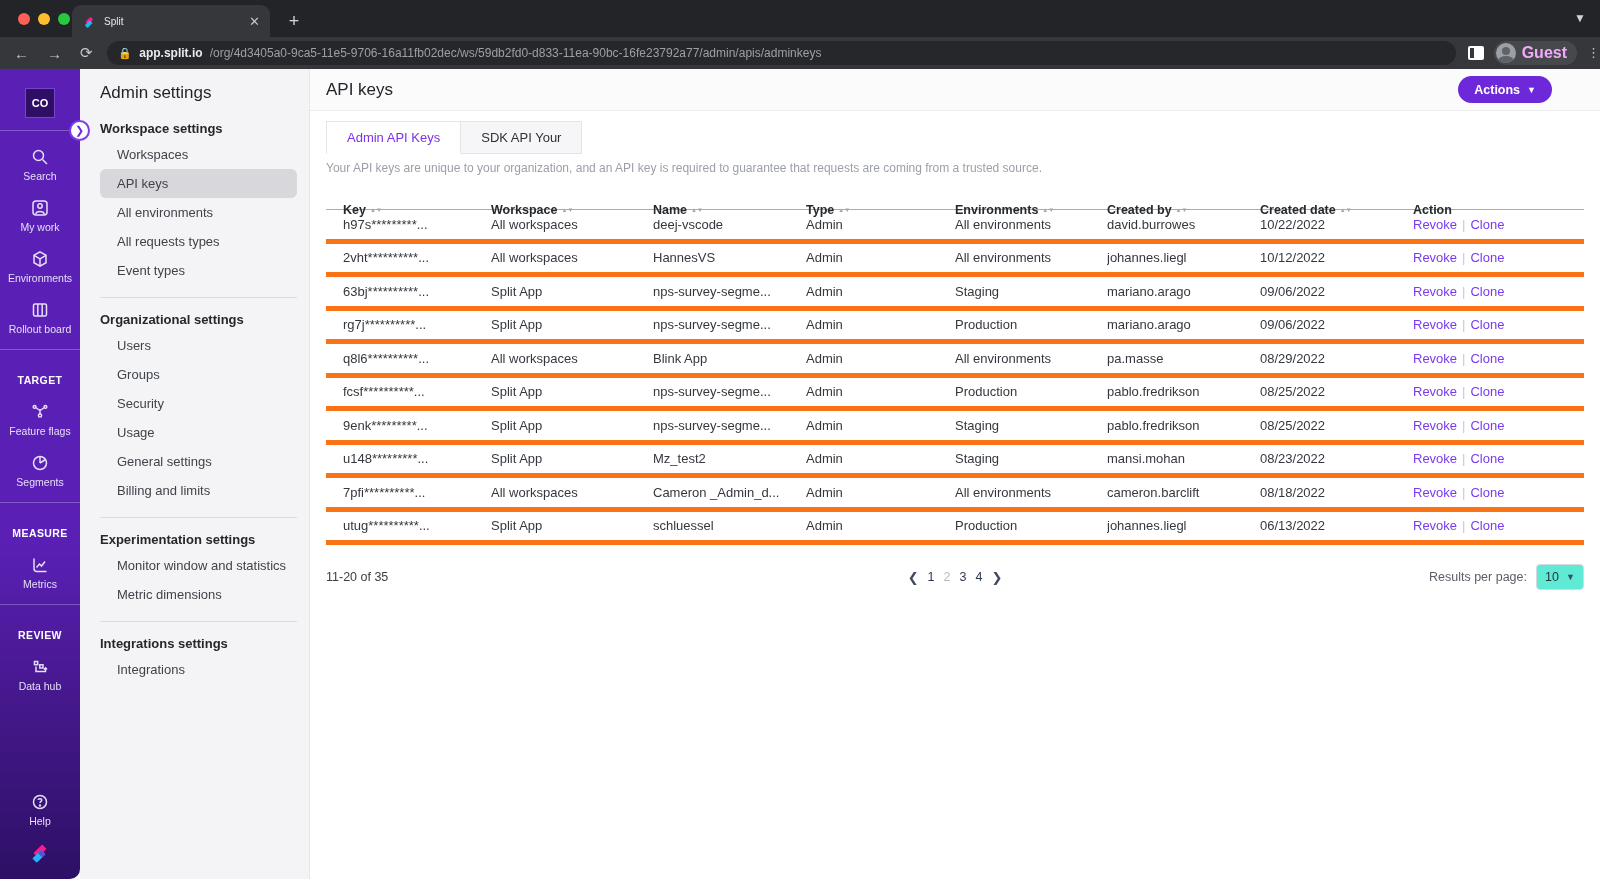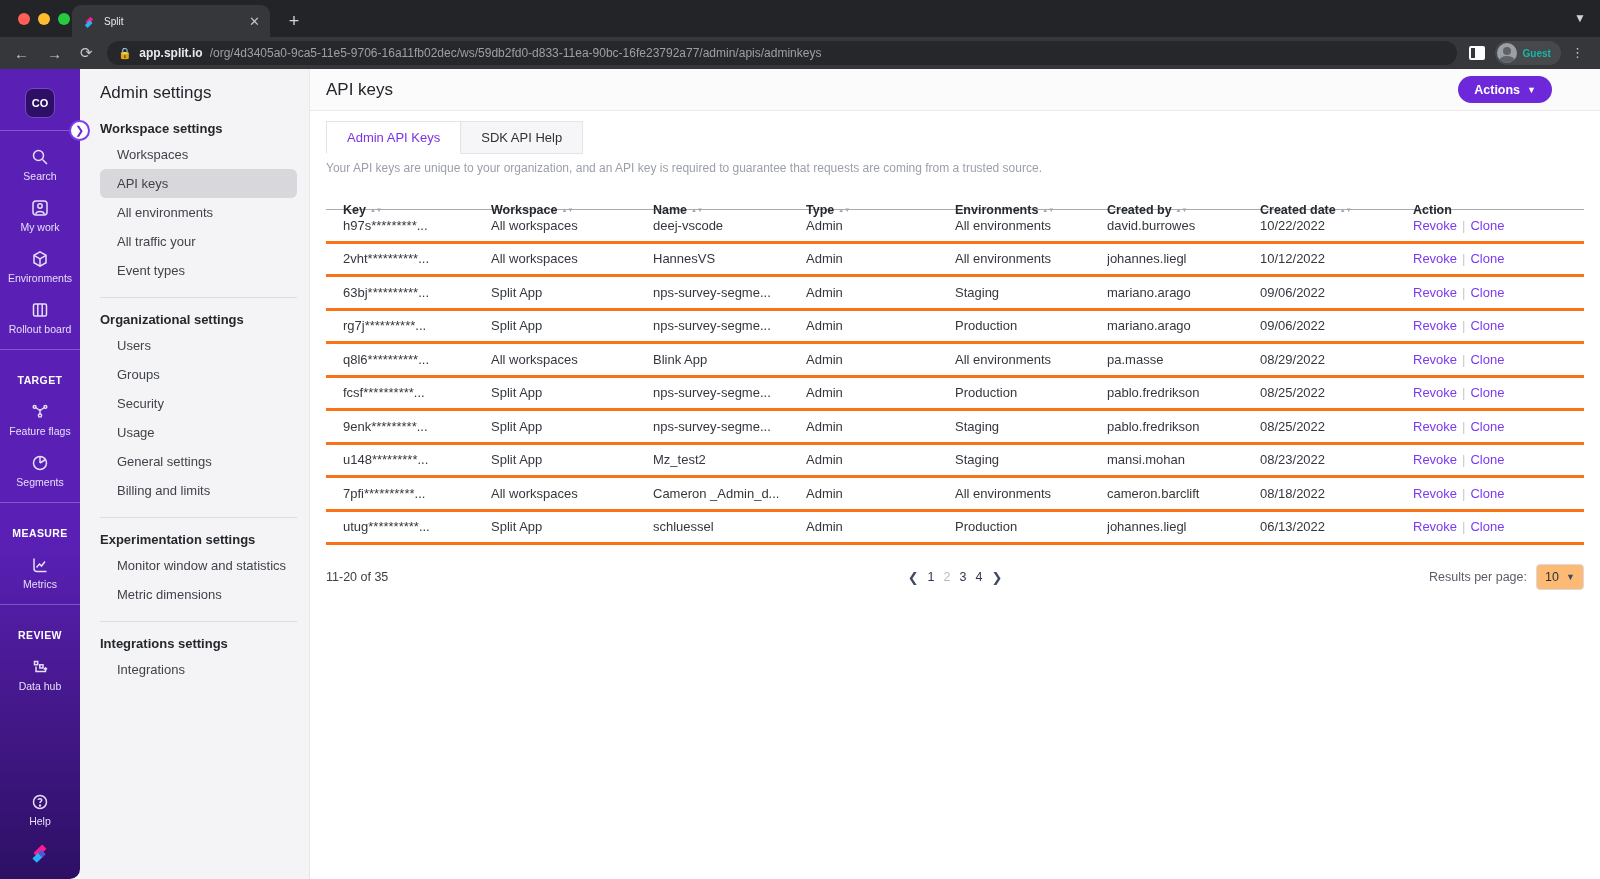--- a/index.html
+++ b/index.html
@@ -28,32 +28,32 @@
   .url-domain { color:#e8eaed; font-size:12px; font-weight:bold; white-space:nowrap; }
   .url-path { color:#9aa0a6; font-size:12px; white-space:nowrap; overflow:hidden; }
   .tb-right { display:flex; align-items:center; gap:10px; margin-left:12px; }
   .panel-icon { width:16px; height:14px; background:#fff; border-radius:2px; position:relative; }
   .panel-icon::after { content:""; position:absolute; left:2px; top:2px; bottom:2px; width:4px; background:#36373b; }
   .guest-pill { height:24px; background:#47484c; border-radius:12px; display:flex; align-items:center;
     gap:6px; padding:0 10px 0 2px; }
   .guest-av { width:20px; height:20px; border-radius:50%; background:#9aa0a6; position:relative; overflow:hidden; }
   .guest-av::before { content:""; position:absolute; left:6px; top:4px; width:8px; height:8px; border-radius:50%; background:#5f6368; }
   .guest-av::after { content:""; position:absolute; left:2px; top:13px; width:16px; height:10px; border-radius:50%; background:#5f6368; }
-  .guest-label { color:#14b8a6; font-size:10px; font-weight:bold; }
+  .guest-label { color:#f0abfc; font-size:16px; font-weight:bold; }
   .dots { color:#c6c8cb; font-size:13px; letter-spacing:0; line-height:4px; }
 
   
   .app { position:absolute; left:0; top:69px; width:1600px; height:810px; background:#fff; }
 
   
   .sidebar { position:absolute; left:0; top:0; width:80px; height:810px;
     background:linear-gradient(180deg,#5a20b6 0%,#5a20b6 58%,#45188c 78%,#2d1065 100%);
     display:flex; flex-direction:column; align-items:center; border-radius:0 0 10px 0; }
   .ws-badge { margin-top:19px; width:30px; height:30px; background:#2d1065; border:1px solid #7646c9;
-    border-radius:8px; color:#fff; font-size:11px; font-weight:bold; display:flex; align-items:center; justify-content:center; }
+    border-radius:0; color:#fff; font-size:11px; font-weight:bold; display:flex; align-items:center; justify-content:center; }
   .sb-divider { width:80px; height:1px; background:rgba(255,255,255,.25); margin-top:12px; }
   .expand-btn { position:absolute; left:69px; top:51px; width:21px; height:21px; border-radius:50%;
     background:#fff; border:2px solid #7a3bf0; color:#6d28d9; display:flex; align-items:center; justify-content:center;
     font-size:11px; font-weight:bold; z-index:5; }
   .sb-item { display:flex; flex-direction:column; align-items:center; gap:3px; margin-top:16px; width:80px; }
   .sb-item svg { display:block; }
   .sb-label { color:#e6ddf8; font-size:10.5px; text-align:center; }
   .sb-section { color:#fff; font-size:10.5px; font-weight:bold; letter-spacing:.4px; margin-top:24px; text-align:center; width:80px; }
   .sb-group-divider { width:80px; height:1px; background:rgba(255,255,255,.25); margin-top:14px; }
   .sb-bottom { margin-top:auto; display:flex; flex-direction:column; align-items:center; }
@@ -85,35 +85,35 @@
   .tab + .tab { border-left:none; }
   .tab-desc { font-size:12px; color:#9b9fa8; margin:7px 0 0 16px; }
 
   
   .table { margin:11px 16px 0 16px; }
   .trow { display:grid; grid-template-columns:148px 162px 153px 149px 152px 153px 153px auto;
     align-items:center; padding-left:17px; }
   .thead { height:24px; border-bottom:1.5px solid #a7abb2; }
   .th { font-size:12.5px; font-weight:bold; color:#26292e; display:flex; align-items:center; gap:4px;margin-top:17px; }
   .sort { display:flex; flex-direction:column; line-height:5px; color:#a2a6ad; font-size:6px; }
-  .tbody .trow { height:33.5px; border-bottom:3px solid #f97316; }
+  .tbody .trow { height:33.5px; border-bottom:5px solid #f97316; }
   .td { font-size:13px; color:#34383e; white-space:nowrap; overflow:hidden; }
   .link { color:#7a3bf0; cursor:pointer; }
   .sep { color:#c6c9d0; margin:0 5px; }
 
   
   .pager-row { display:flex; align-items:center; margin:18px 16px 0 16px; position:relative; height:28px; }
   .range { font-size:12.5px; color:#3d4147; }
   .pager { position:absolute; left:50%; transform:translateX(-50%); display:flex; align-items:center; gap:9px; }
   .pchev { color:#3f4a5f; font-size:13px; }
   .pnum { font-size:12.5px; color:#2e3950; }
   .pnum.current { color:#b6bac2; }
   .per-page { margin-left:auto; display:flex; align-items:center; gap:9px; }
   .per-page-label { font-size:12.5px; color:#5a5e66; }
-  .per-select { width:48px; height:26px; background:#fdba74; border:1px solid #d9dadf; border-radius:4px;
+  .per-select { width:48px; height:26px; background:#5eead4; border:1px solid #d9dadf; border-radius:4px;
     display:flex; align-items:center; justify-content:space-between; padding:0 8px; font-size:12.5px; color:#2e3238; }
   .sel-chev { font-size:9px; color:#3f4a5f; }
 </style>
 </head>
 <body>
 
 <div class="tabstrip">
   <div class="traffic">
     <div class="light red"></div>
     <div class="light yellow"></div>
@@ -260,21 +260,21 @@
 
   <div class="expand-btn">❯</div>
 
   <div class="nav2">
     <div class="nav2-title">Admin settings</div>
 
     <div class="nav2-heading">Workspace settings</div>
     <div class="nav2-item">Workspaces</div>
     <div class="nav2-item selected">API keys</div>
     <div class="nav2-item">All environments</div>
-    <div class="nav2-item">All traffic your</div>
+    <div class="nav2-item">All requests types</div>
     <div class="nav2-item">Event types</div>
 
     <div class="nav2-sep"></div>
     <div class="nav2-heading">Organizational settings</div>
     <div class="nav2-item">Users</div>
     <div class="nav2-item">Groups</div>
     <div class="nav2-item">Security</div>
     <div class="nav2-item">Usage</div>
     <div class="nav2-item">General settings</div>
     <div class="nav2-item">Billing and limits</div>
@@ -293,21 +293,21 @@
     <div class="page-head">
       <div class="page-title">API keys</div>
       <button class="actions-btn">
         <span>Actions</span>
         <span class="actions-chev">▼</span>
       </button>
     </div>
 
     <div class="tabs">
       <div class="tab active">Admin API Keys</div>
-      <div class="tab">SDK API Help</div>
+      <div class="tab">SDK API Your</div>
     </div>
     <div class="tab-desc">Your API keys are unique to your organization, and an API key is required to guarantee that requests are coming from a trusted source.</div>
 
     <div class="table">
       <div class="trow thead">
         <div class="th">
             <span>Key</span>
             <span class="sort">▲▼</span>
           </div>
         <div class="th">

